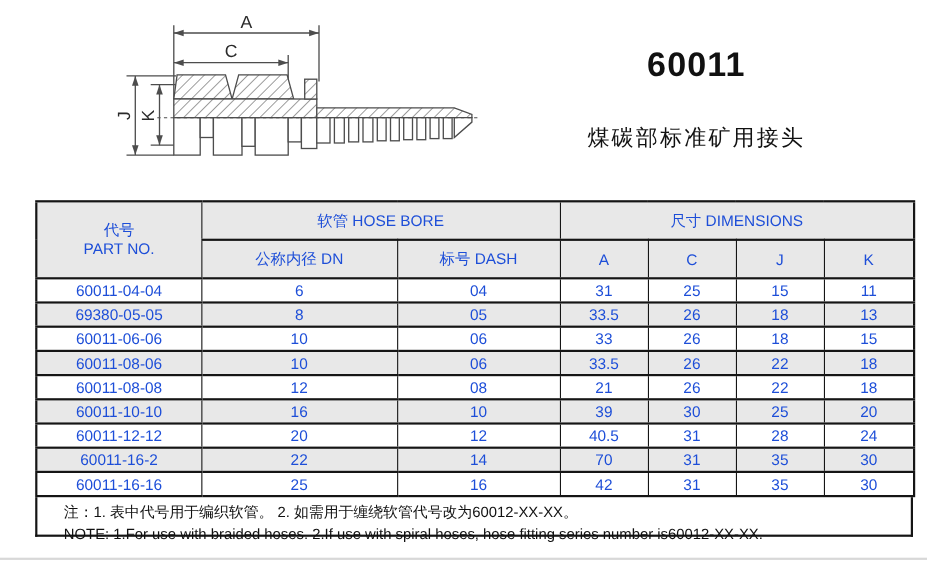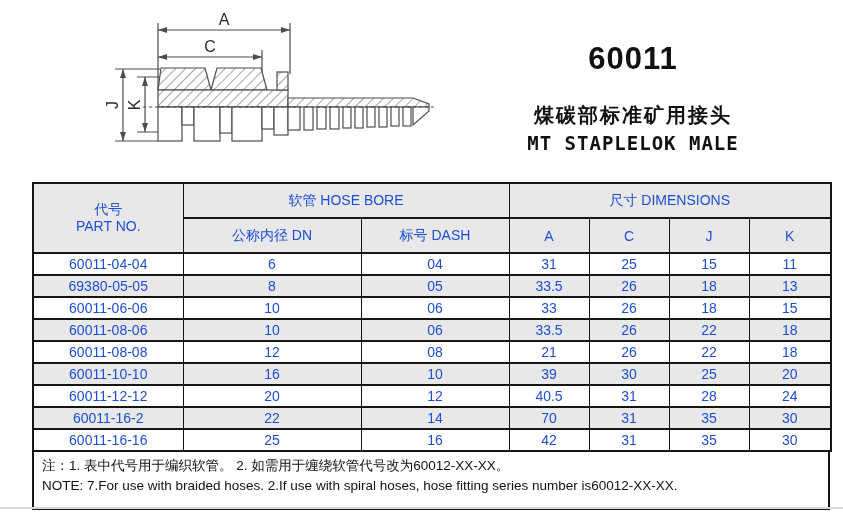--- a/index.html
+++ b/index.html
@@ -5,42 +5,42 @@
   html,body{margin:0;padding:0;background:#ffffff;}
   .page{position:relative;width:843px;height:513px;background:#ffffff;overflow:hidden;
         font-family:"Liberation Sans",sans-serif;color:#1a1a1a;}
 
   
   .drawing{position:absolute;left:85px;top:10px;width:360px;height:150px;}
 
   
   .title-block{position:absolute;left:478px;top:42px;width:310px;text-align:center;}
   .product-code{font-size:31px;font-weight:bold;letter-spacing:1px;line-height:34px;color:#111;}
-  .title-cn{font-size:20px;letter-spacing:2px;margin-top:26px;color:#111;font-weight:bold;}
+  .title-cn{font-size:20px;letter-spacing:2px;margin-top:36px;color:#111;}
   .title-en{font-size:19px;font-weight:bold;letter-spacing:1px;margin-top:3px;
             font-family:"DejaVu Sans Mono",monospace;color:#111;}
 
   
   .table-wrap{position:absolute;left:32px;top:182px;width:798px;}
   table.spec{border-collapse:collapse;table-layout:fixed;width:798px;
              font-size:14px;color:#1d4ed8;}
   table.spec th, table.spec td{
     border-left:1px solid #151515;border-right:1px solid #151515;
     border-top:2px solid #151515;border-bottom:2px solid #151515;
     text-align:center;vertical-align:middle;padding:0;font-weight:normal;
     overflow:hidden;white-space:nowrap;}
   table.spec{border:2px solid #151515;}
   thead th{background:#e8e8e8;height:33px;font-size:14px;}
   tbody td{height:20px;background:#ffffff;}
   tbody tr:nth-child(even) td{background:#e8e8e8;}
   .partno-cell div{line-height:17px;}
 
   
-  .notes{box-sizing:border-box;width:798px;height:58px;border:2px solid #151515;border-top:none;
-         padding:4px 8px 0 8px;font-size:13.5px;line-height:20px;color:#111;}
+  .notes{box-sizing:border-box;width:798px;height:36px;border:2px solid #151515;border-top:none;
+         padding:4px 8px 0 24px;font-size:13.5px;line-height:20px;color:#111;}
 
   .bottom-line{position:absolute;left:0;top:507px;width:843px;height:2px;background:#d8d8d8;}
 </style>
 </head>
 <body>
 
 <div class="page">
 
   <svg class="drawing" viewBox="0 0 360 150" xmlns="http://www.w3.org/2000/svg">
     <defs>
@@ -111,21 +111,20 @@
       <text x="139" y="15" text-anchor="middle">A</text>
       <text x="125" y="42" text-anchor="middle">C</text>
       <text x="33" y="95" text-anchor="middle" transform="rotate(-90,33,95)">J</text>
       <text x="55" y="95" text-anchor="middle" transform="rotate(-90,55,95)">K</text>
     </g>
   </svg>
 
   <div class="title-block">
     <div class="product-code">60011</div>
     <div class="title-cn">煤碳部标准矿用接头</div>
-    <div class="title-en">MT STAPLELOK MALE</div>
   </div>
 
   <div class="table-wrap">
     <table class="spec">
       <colgroup>
         <col style="width:150px">
           <col style="width:178px">
           <col style="width:148px">
         <col style="width:80px">
           <col style="width:80px">
@@ -230,18 +229,18 @@
           <td>42</td>
           <td>31</td>
           <td>35</td>
           <td>30</td>
         </tr>
       </tbody>
     </table>
 
     <div class="notes">
       <div>注：1. 表中代号用于编织软管。 2. 如需用于缠绕软管代号改为60012-XX-XX。</div>
-      <div>NOTE: 7.For use with braided hoses.  2.If use with spiral hoses, hose fitting series number is60012-XX-XX.</div>
+      <div>NOTE: 1.For use with braided hoses.  2.If use with spiral hoses, hose fitting series number is60012-XX-XX.</div>
     </div>
   </div>
 
   <div class="bottom-line"></div>
 </div>
 
 </body></html>

